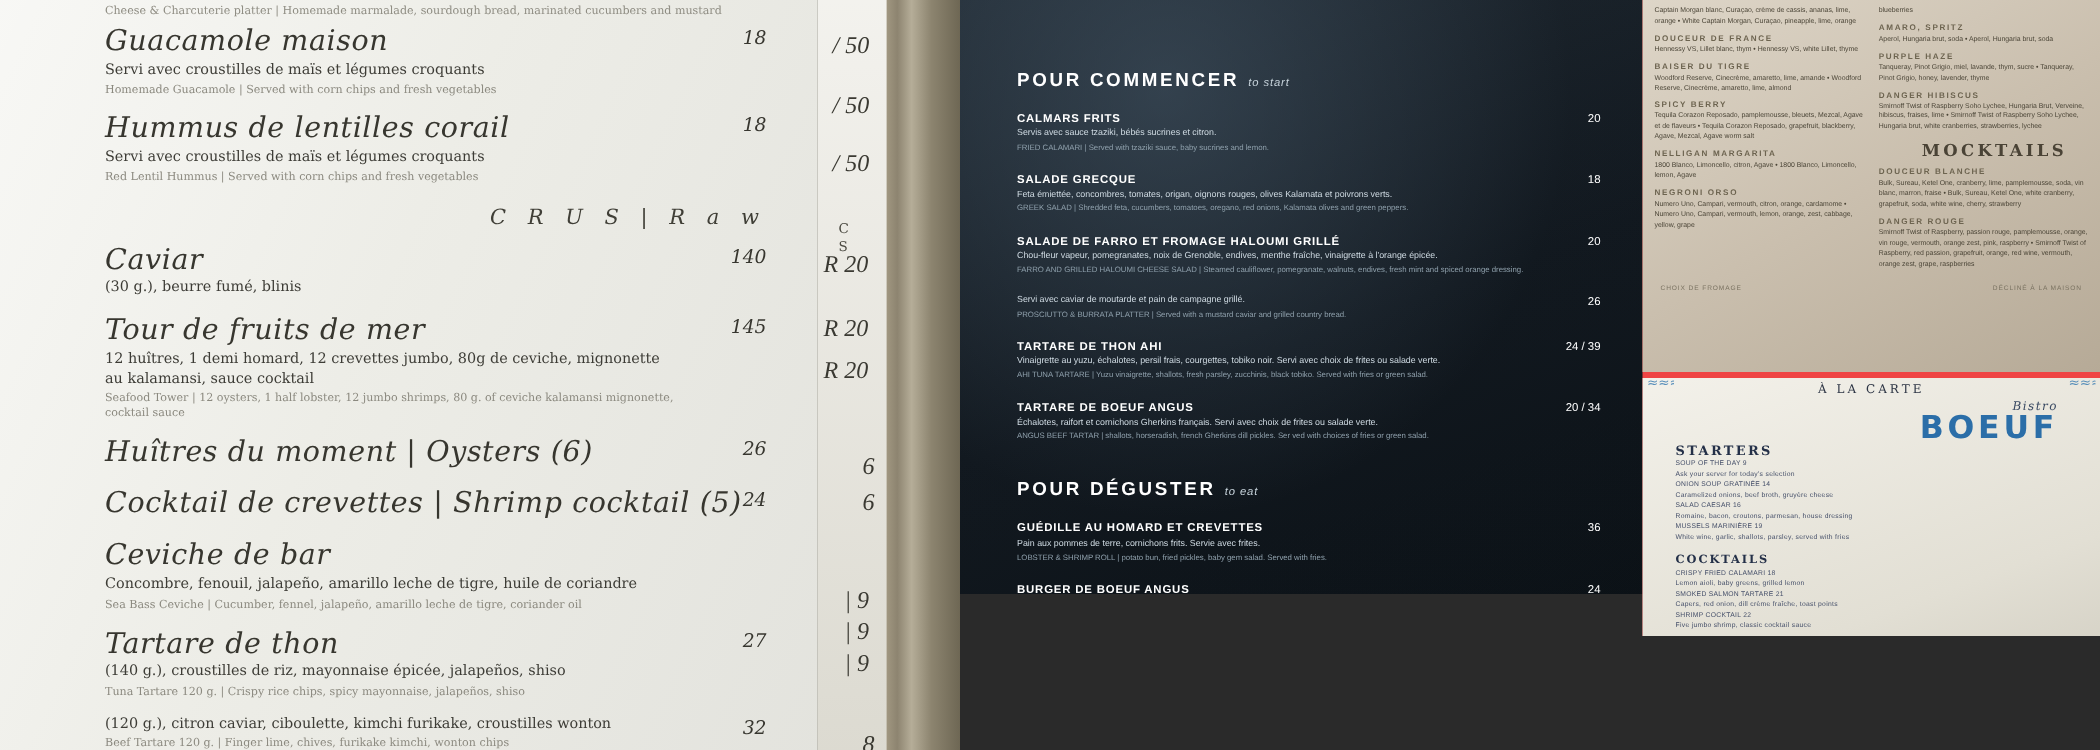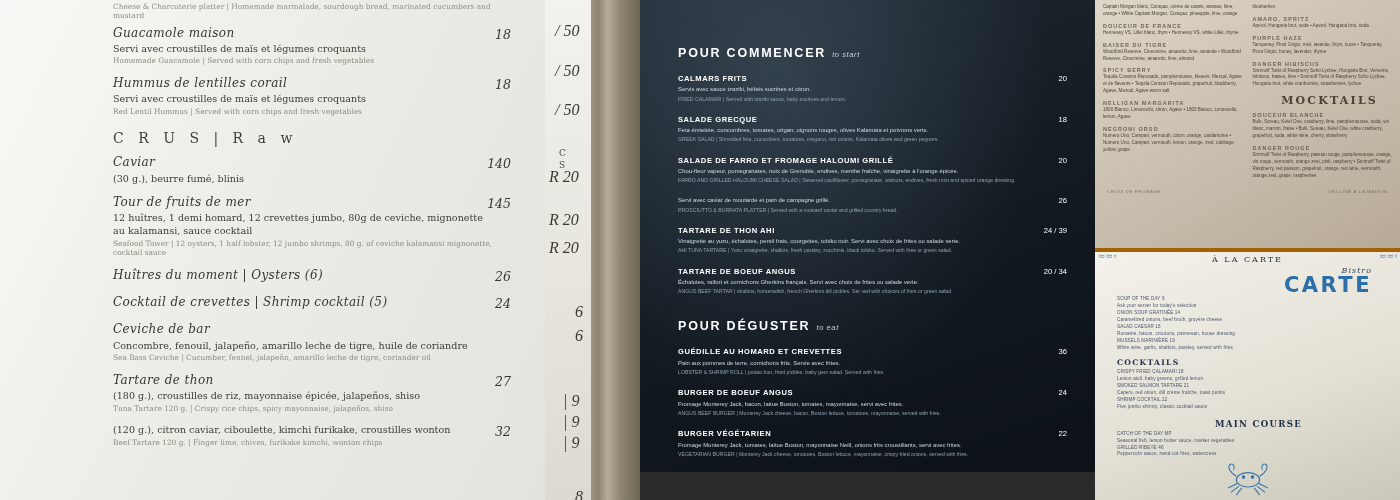--- a/index.html
+++ b/index.html
@@ -20,30 +20,29 @@
   
   .panel1 {
     position: relative;
     width: 545px; height: 500px;
     background: #efefe9;
     background-image:
       linear-gradient(115deg, rgba(255,255,255,0.55) 0%, rgba(228,228,222,0.2) 45%, rgba(205,205,200,0.35) 100%);
     overflow: hidden;
     flex: 0 0 545px;
     color: #36352f;
-    padding-left: 43px;
   }
   .p1-inner { padding: 0 34px 0 70px; position: relative; }
   .p1-row {
     position: relative;
     margin: 0;
   }
   .p1-title {
     font-family: "DejaVu Serif", serif;
-    font-size: 12px;
+    font-size: 19px;
     font-style: italic;
     letter-spacing: 0.4px;
     color: #37362f;
     margin: 0;
     line-height: 1.1;
   }
   .p1-fr {
     font-family: "DejaVu Serif", serif;
     font-size: 9.6px;
     color: #3d3c36;
@@ -64,22 +63,23 @@
     right: 0px;
     top: 0px;
     font-family: "DejaVu Serif", serif;
     font-size: 12.5px;
     font-style: italic;
     color: #37362f;
   }
   .p1-section {
     font-family: "DejaVu Serif", serif;
     font-size: 14px;
+    font-style: italic;
     letter-spacing: 5px;
-    text-align: left;
+    text-align: right;
     color: #403f37;
     margin: 14px 0 10px 0;
   }
   .p1-faded-top {
     font-family: "DejaVu Serif", serif;
     font-size: 7.4px;
     color: #8e8c82;
     line-height: 1.25;
     padding-top: 2px;
   }
@@ -112,21 +112,21 @@
   .p2-mark {
     position: absolute;
     font-family: "DejaVu Serif", serif;
     font-size: 9px;
     color: #4a4940;
   }
 
   
   .panel3 {
     position: relative;
-    width: 455px; height: 472px;
+    width: 455px; height: 396px;
     flex: 0 0 455px;
     background: #10161c;
     background-image:
       radial-gradient(ellipse at 30% 15%, rgba(70,88,104,0.55) 0%, rgba(16,22,28,0.1) 60%),
       linear-gradient(160deg, #222c35 0%, #121920 55%, #0b1116 100%);
     overflow: hidden;
     color: #e7eef3;
     padding: 0 0 0 0;
   }
   .p3-inner { padding: 46px 28px 0 38px; }
@@ -174,23 +174,23 @@
     right: 0; top: 0;
     font-family: "Liberation Sans", sans-serif;
     font-size: 7.6px;
     color: #ffffff;
     white-space: nowrap;
   }
 
   
   .panel4 {
     position: relative;
-    width: 305px; height: 500px;
+    width: 305px; height: 424px;
     flex: 0 0 305px;
-    background: #a16207;
+    background: #ef4444;
     overflow: hidden;
   }
   .p4-top {
     position: absolute;
     left: 0; top: 0;
     width: 305px; height: 248px;
     background: #cfc6b8;
     background-image: linear-gradient(150deg,#ded6c8 0%, #cabfae 50%, #b6aa97 100%);
     overflow: hidden;
     color: #3b352c;
@@ -359,21 +359,21 @@
       </div>
 
       <div class="p1-block p1-row">
         <div class="p1-title">Ceviche de bar</div>
         <div class="p1-fr">Concombre, fenouil, jalapeño, amarillo leche de tigre, huile de coriandre</div>
         <div class="p1-en">Sea Bass Ceviche | Cucumber, fennel, jalapeño, amarillo leche de tigre, coriander oil</div>
       </div>
 
       <div class="p1-block p1-row">
         <div class="p1-title">Tartare de thon</div>
-        <div class="p1-fr">(180 g.), croustilles de riz, mayonnaise épicée, jalapeños, shiso</div>
+        <div class="p1-fr">(140 g.), croustilles de riz, mayonnaise épicée, jalapeños, shiso</div>
         <div class="p1-en">Tuna Tartare 120 g. | Crispy rice chips, spicy mayonnaise, jalapeños, shiso</div>
         <div class="p1-price">27</div>
       </div>
 
       <div class="p1-block p1-row">
         <div class="p1-fr">(120 g.), citron caviar, ciboulette, kimchi furikake, croustilles wonton</div>
         <div class="p1-en">Beef Tartare 120 g. | Finger lime, chives, furikake kimchi, wonton chips</div>
         <div class="p1-price">32</div>
       </div>
 
@@ -527,23 +527,24 @@
       </div>
     </div>
 
     <div class="p4-bot">
       <div class="wave left">≈≈≈≈≈≈≈≈≈≈≈≈≈≈≈≈≈≈≈≈≈≈≈≈≈≈≈≈≈</div>
       <div class="wave right">≈≈≈≈≈≈≈≈≈≈≈≈≈≈≈≈≈≈≈≈≈≈≈≈≈≈≈≈≈</div>
 
       <div class="p4-alacarte">À LA CARTE</div>
       <div class="p4-brandwrap">
         <div class="p4-brand-sub">Bistro</div>
-        <div class="p4-brand">CARTE</div>
-      </div>
-
+        <div class="p4-brand">BOEUF</div>
+      </div>
+
+      <div class="p4-starters">STARTERS</div>
       <div class="p4-li">SOUP OF THE DAY 9</div>
       <div class="p4-li">Ask your server for today's selection</div>
       <div class="p4-li">ONION SOUP GRATINÉE 14</div>
       <div class="p4-li">Caramelized onions, beef broth, gruyère cheese</div>
       <div class="p4-li">SALAD CAESAR 16</div>
       <div class="p4-li">Romaine, bacon, croutons, parmesan, house dressing</div>
       <div class="p4-li">MUSSELS MARINIÈRE 19</div>
       <div class="p4-li">White wine, garlic, shallots, parsley, served with fries</div>
 
       <div class="p4-sec" style="margin-top:6px;">COCKTAILS</div>

